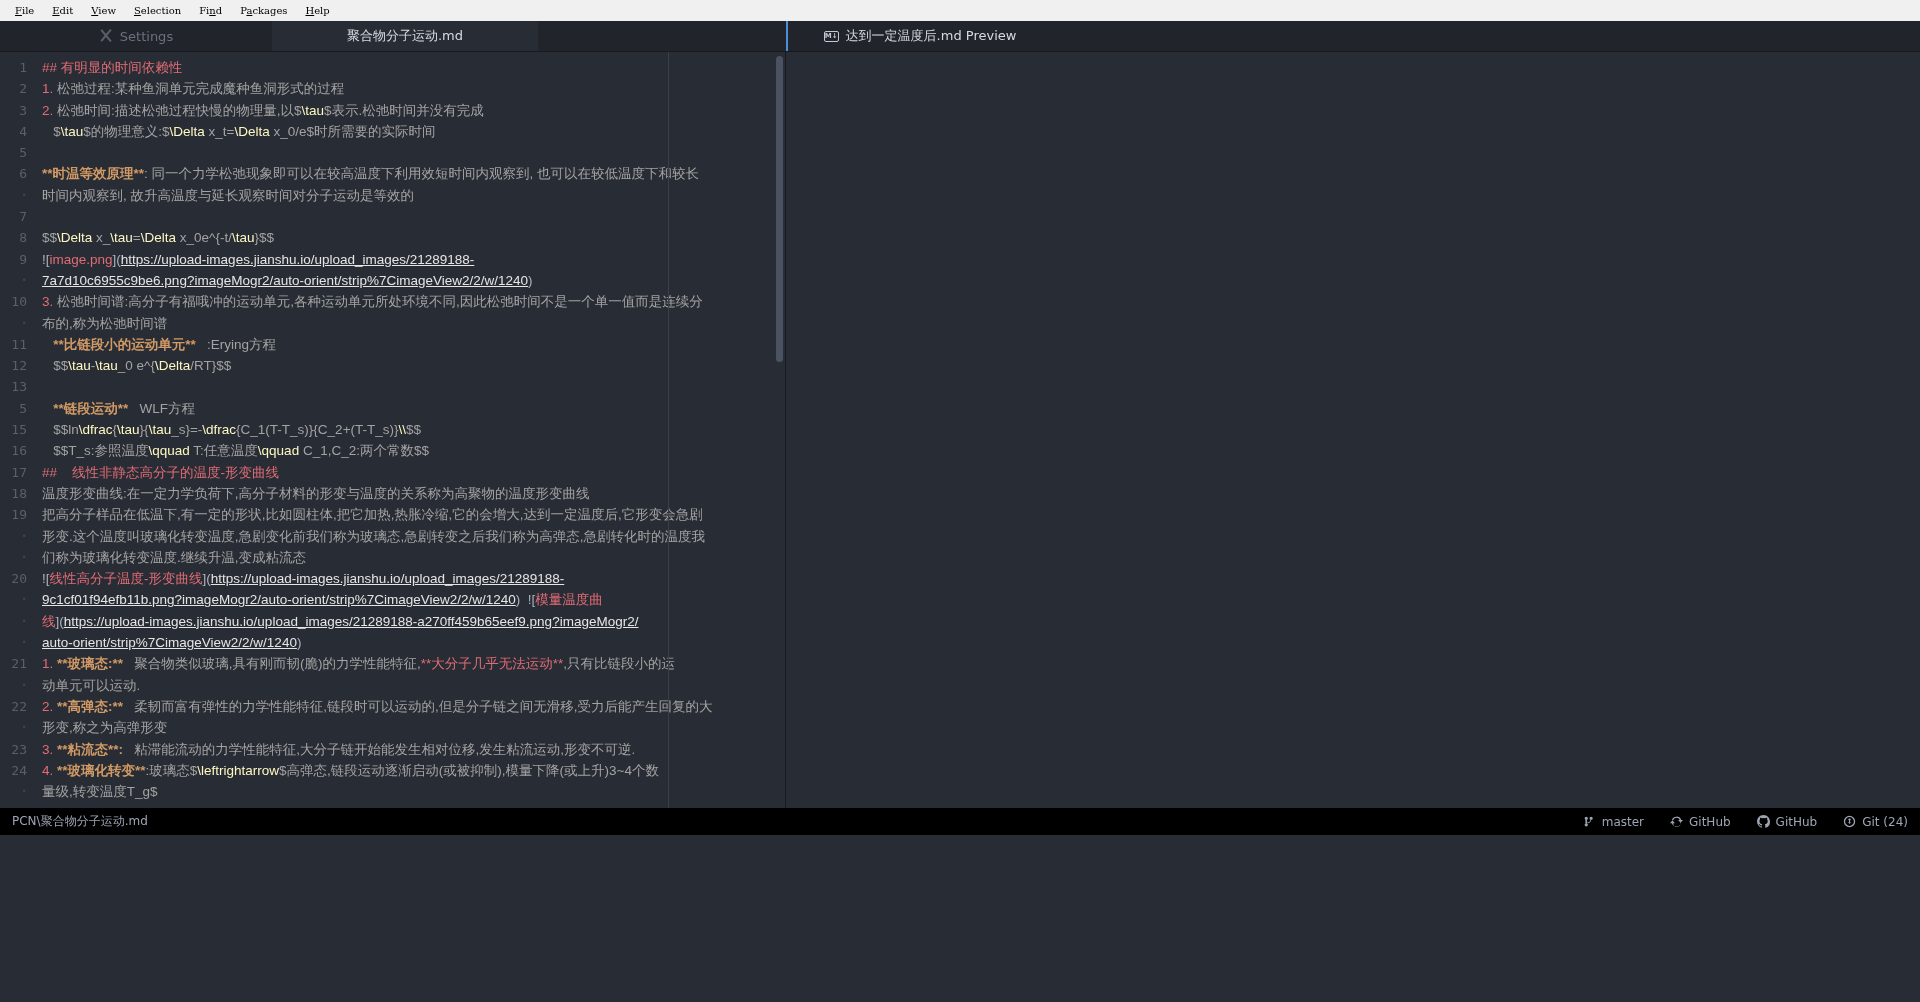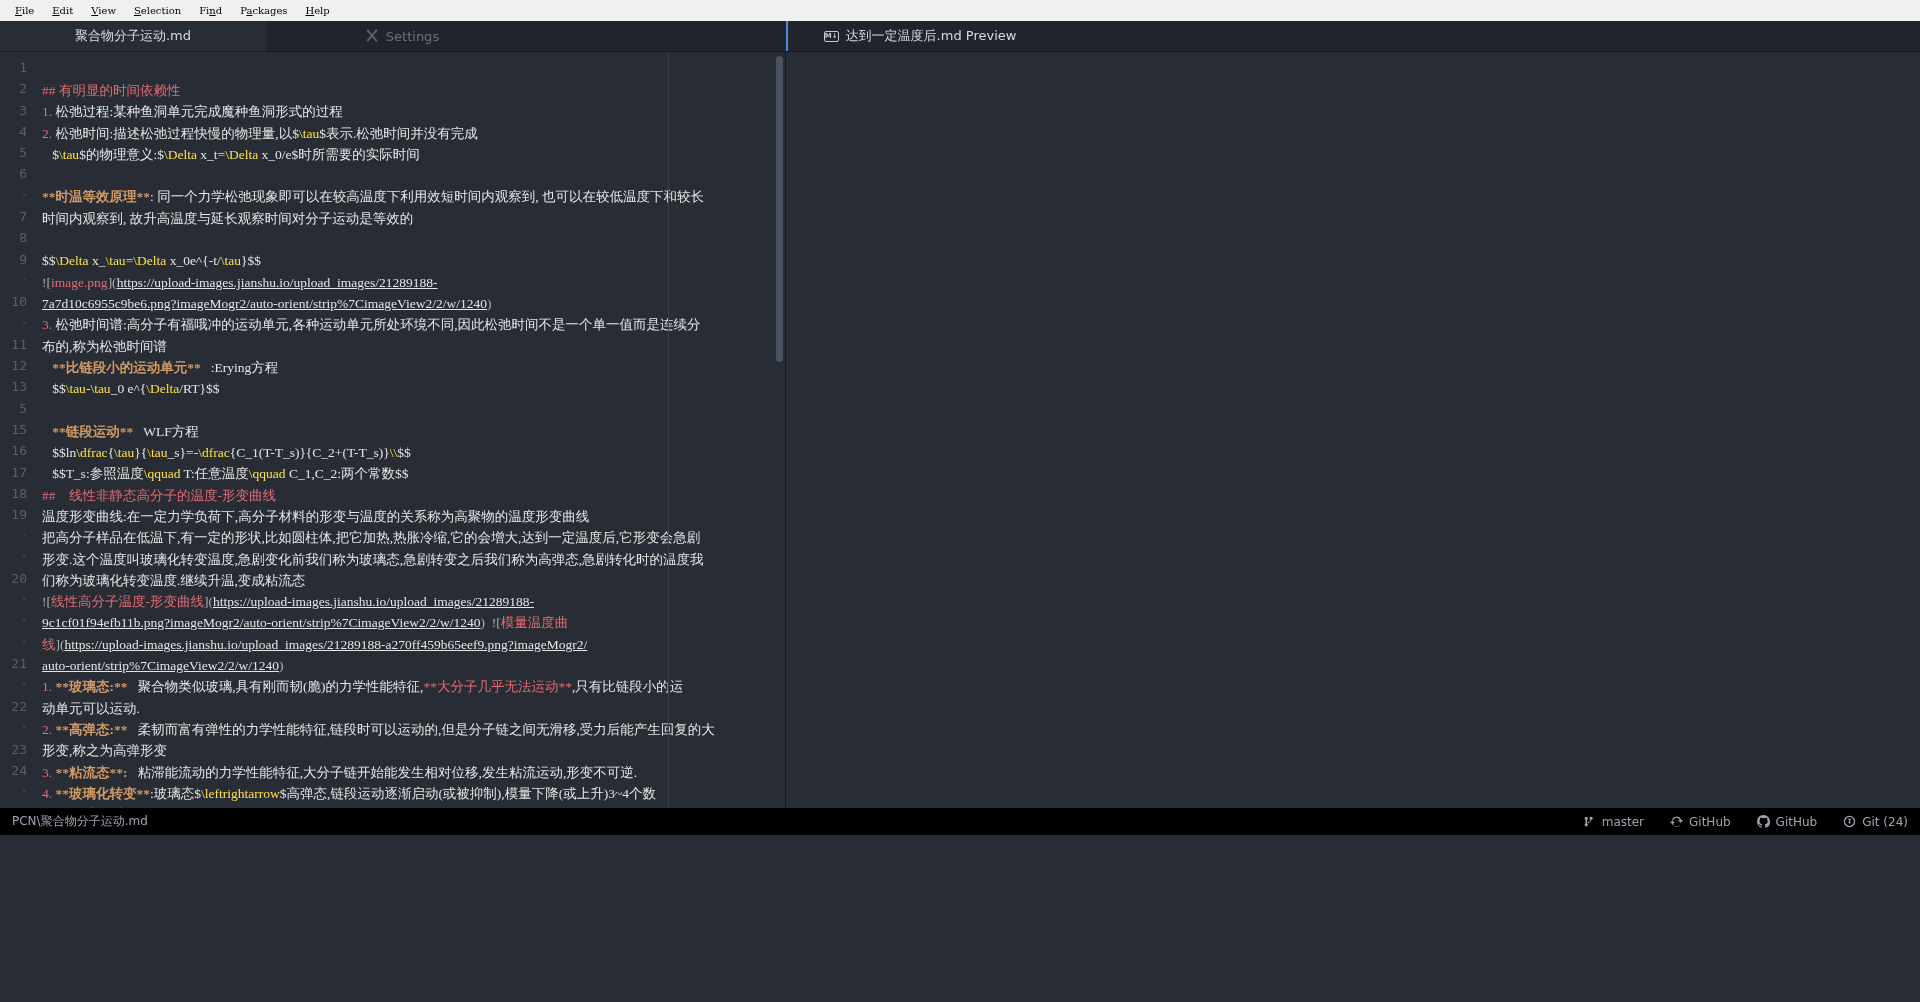--- a/index.html
+++ b/index.html
@@ -100,33 +100,32 @@
   .gutter .ln {
     height: 21.3px;
     line-height: 21.3px;
     padding-right: 7px;
   }
   .gutter .ln.soft { color: #3e444d; font-size: 9px; }
 
   .code {
     flex: 1;
     padding: 5px 0 0 8px;
-    font-family: Liberation Serif, serif;
+    font-family: Liberation Sans, sans-serif;
     font-size: 13.5px;
     white-space: pre;
     overflow: hidden;
-    margin-top: 23px;
   }
   .code .row { height: 21.3px; line-height: 21.3px; }
 
   .c-head    { color: #e06c75; }
   .c-num     { color: #e06c75; }
-  .c-text    { color: #e5e5e5; text-align: center; }
+  .c-text    { color: #a3a3a3; text-align: center; }
   .c-bold    { color: #d19a66; font-weight: bold; }
-  .c-esc     { color: #fde047; }
+  .c-esc     { color: #fef9c3; }
   .c-link    { color: #e5e5e5; text-decoration: underline; }
   .c-linktxt { color: #e06c75; }
   .c-punct   { color: #abb2bf; }
 
   
   .wrap-guide {
     position: absolute;
     left: 668px; top: 0; bottom: 0;
     width: 1px;
     background: #3b4048;
@@ -175,26 +174,26 @@
       <div class="menu-item"><span class="mn">E</span>dit</div>
       <div class="menu-item"><span class="mn">V</span>iew</div>
       <div class="menu-item"><span class="mn">S</span>election</div>
       <div class="menu-item">Fi<span class="mn">n</span>d</div>
       <div class="menu-item">P<span class="mn">a</span>ckages</div>
       <div class="menu-item"><span class="mn">H</span>elp</div>
     </div>
 </div>
 
 <div class="tabbar">
-  <div class="tab tab-doc">
-    <span>聚合物分子运动.md</span>
-  </div>
   <div class="tab tab-settings">
     <span class="icon-settings"></span>
     <span>Settings</span>
+  </div>
+  <div class="tab tab-doc">
+    <span>聚合物分子运动.md</span>
   </div>
   <div class="tab tab-empty"></div>
   <div class="tab tab-preview">
     <span class="icon-md">M↓</span>
     <span>达到一定温度后.md Preview</span>
   </div>
   <div class="tab tab-rest"></div>
 </div>
 
 <div class="main">

